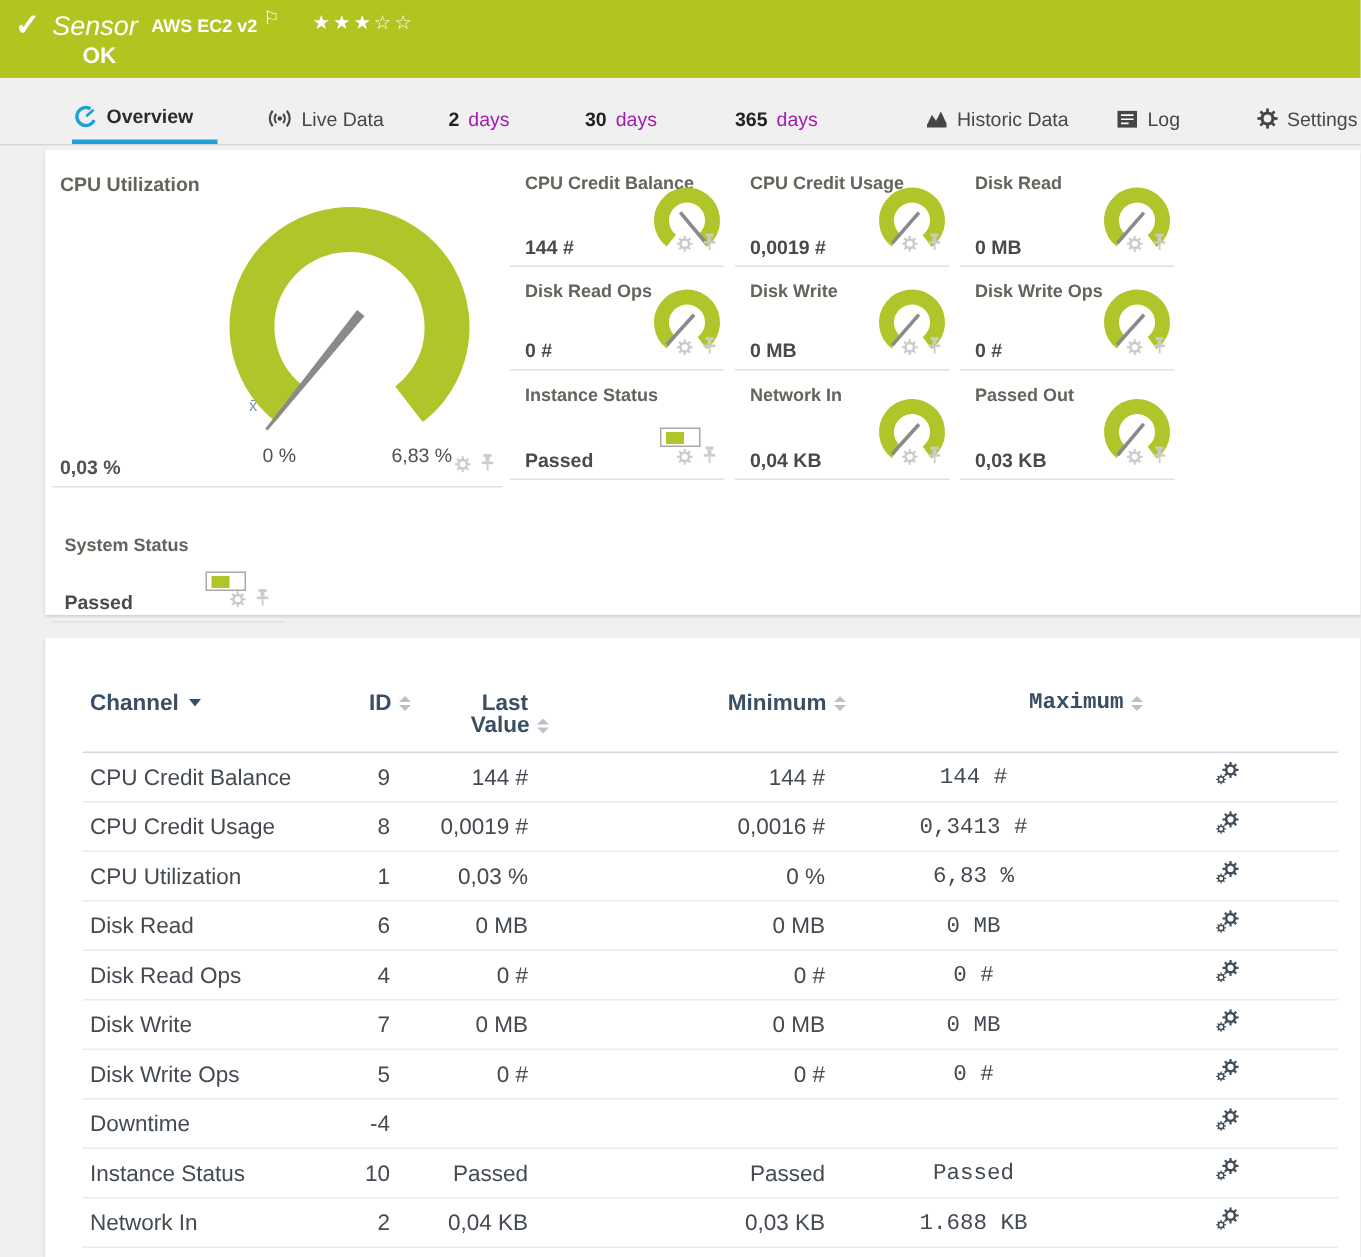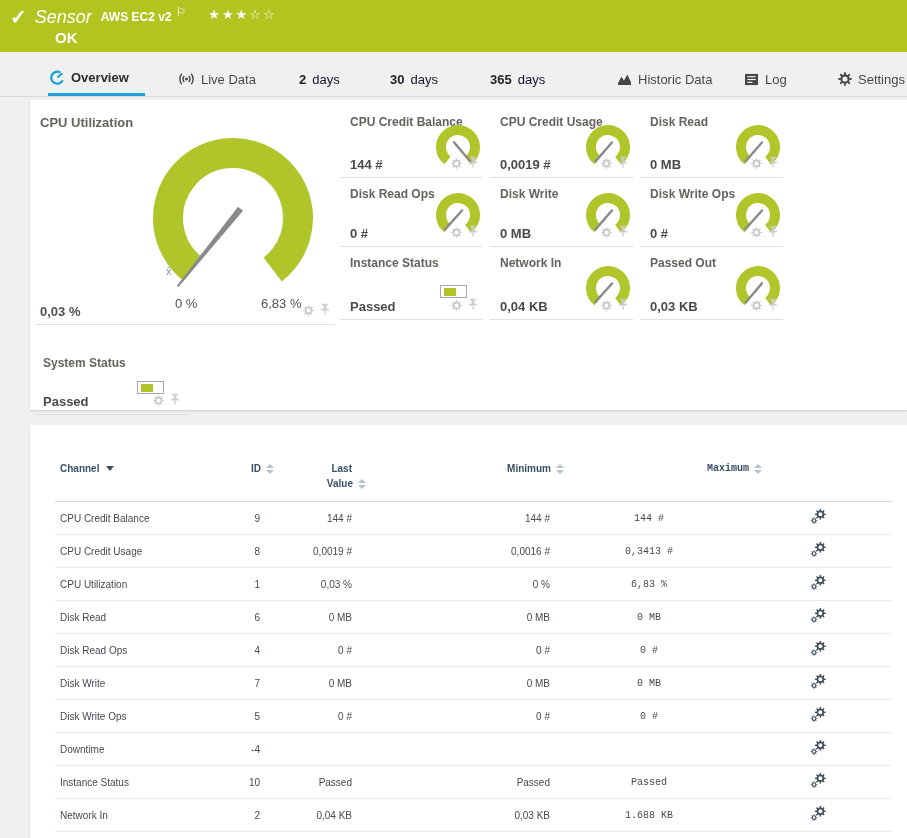--- a/index.html
+++ b/index.html
@@ -16,21 +16,21 @@
   .sh-check { font-size:20px; font-weight:bold; line-height:24px; margin-right:8px; }
   .sh-kind { font-style:italic; font-size:18px; line-height:24px; margin-right:9px; }
   .sh-name { font-weight:bold; font-size:12px; line-height:24px; }
   .sh-flag { font-size:12px; line-height:14px; margin-left:4px; }
   .sh-stars { font-size:13px; letter-spacing:2px; line-height:20px; margin-left:22px; }
   .sh-status { position:absolute; left:55px; top:29px; font-size:15px; font-weight:bold; }
   
   .tabbar { position:absolute; left:0; top:62px; width:907px; height:35px; border-bottom:1px solid #d8d8d8;padding-left:36px; }
   .tab { position:absolute; top:0; bottom:0; display:flex; align-items:center; gap:6px; font-size:13px; color:#474747; cursor:pointer; }
   .tab b { color:#222; font-size:13px; }
-  .tab .dayslbl { color:#0f172a; }
+  .tab .dayslbl { color:#a21caf; }
   .tab.active { color:#2b2b2b; font-weight:bold; border-bottom:3px solid #1ba2d8; padding:0 16px 0 2px; }
   .t-overview { left:48px; } .t-live { left:178px; } .t-2d { left:299px; } .t-30d { left:390px; }
   .t-365d { left:490px; } .t-historic { left:617px; } .t-log { left:744px; } .t-settings { left:838px; }
   .tabicon { display:inline-flex; align-items:center; }
   
   .card { position:absolute; background:#fff; box-shadow:0 1px 2px rgba(0,0,0,.15); }
   .card1 { left:30px; top:100px; width:877px; height:310px; }
   .card2 { left:30px; top:425px; width:877px; height:413px; padding-top:30px; }
   
   .bigpanel { position:absolute; left:5px; top:10px; width:300px; height:215px; border-bottom:1px solid #e0e0e0; }
@@ -54,21 +54,21 @@
   .mini { position:absolute; width:143px; border-bottom:1px solid #e0e0e0; }
   .mc1 { left:310px; } .mc2 { left:460px; } .mc3 { left:610px; }
   .mr1 { top:10px; height:68px; } .mr2 { top:82px; height:65px; } .mr3 { top:151px; height:69px; }
   .mini .panel-title { left:10px; top:5px; font-size:12px; }
   .mini .panel-value { left:10px; }
   .mini-g { position:absolute; left:93px; top:12px; }
   .arc-mini { fill:none; stroke:#b0c52a; stroke-width:10; stroke-dasharray:84.3 999; }
   .needle-mini { stroke:#8a8a8a; stroke-width:2.4; }
   .mini-toggle { position:absolute; left:100px; top:34px; }
   
-  .trow { display:flex; align-items:center; height:33px; margin:0 15px 0 25px; padding-left:5px; border-bottom:1px solid #eaeaea; font-size:10px; color:#444a51; }
+  .trow { display:flex; align-items:center; height:33px; margin:0 15px 0 25px; padding-left:5px; border-bottom:1px solid #eaeaea; font-size:15px; color:#444a51; }
   .thead { height:47px; align-items:flex-start; padding-top:6px; border-bottom:1px solid #d4d8db; font-weight:bold; color:#3a4f63; line-height:15px; }
   .c-channel { width:155px; text-align:left; display:flex; align-items:center; }
   .c-id { width:45px; text-align:right; justify-content:flex-end; }
   .c-last { width:92px; text-align:right; }
   .c-min { width:198px; text-align:right; }
   .c-max { width:198px; text-align:center;font-family:Liberation Mono, monospace; }
   .c-icon { margin-left:62px; display:flex; align-items:center; }
   .hdrwrap { display:inline-flex; align-items:center; justify-content:flex-end; width:100%; }
   .hdrwrap .sort { margin-right:-14px; }
   .lastcol { display:flex; flex-direction:column; align-items:flex-end; }

